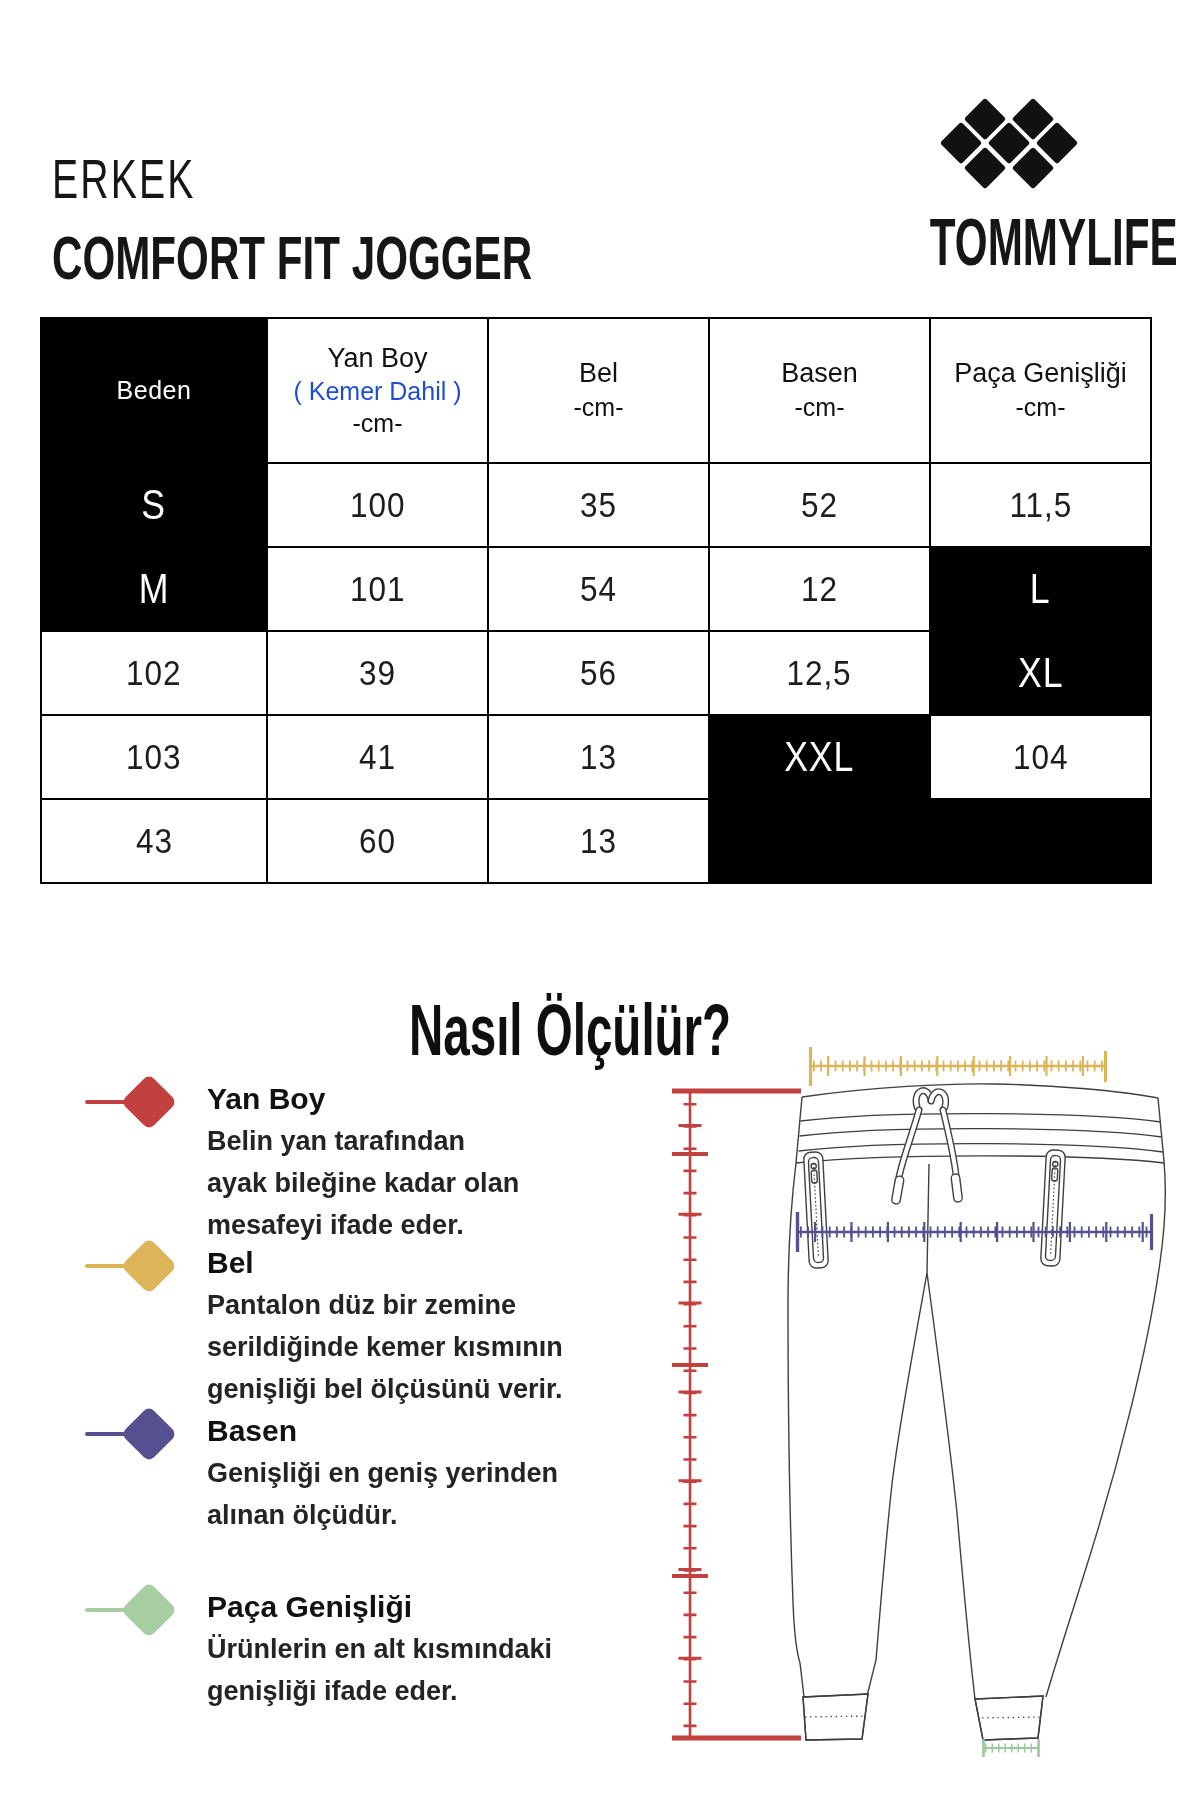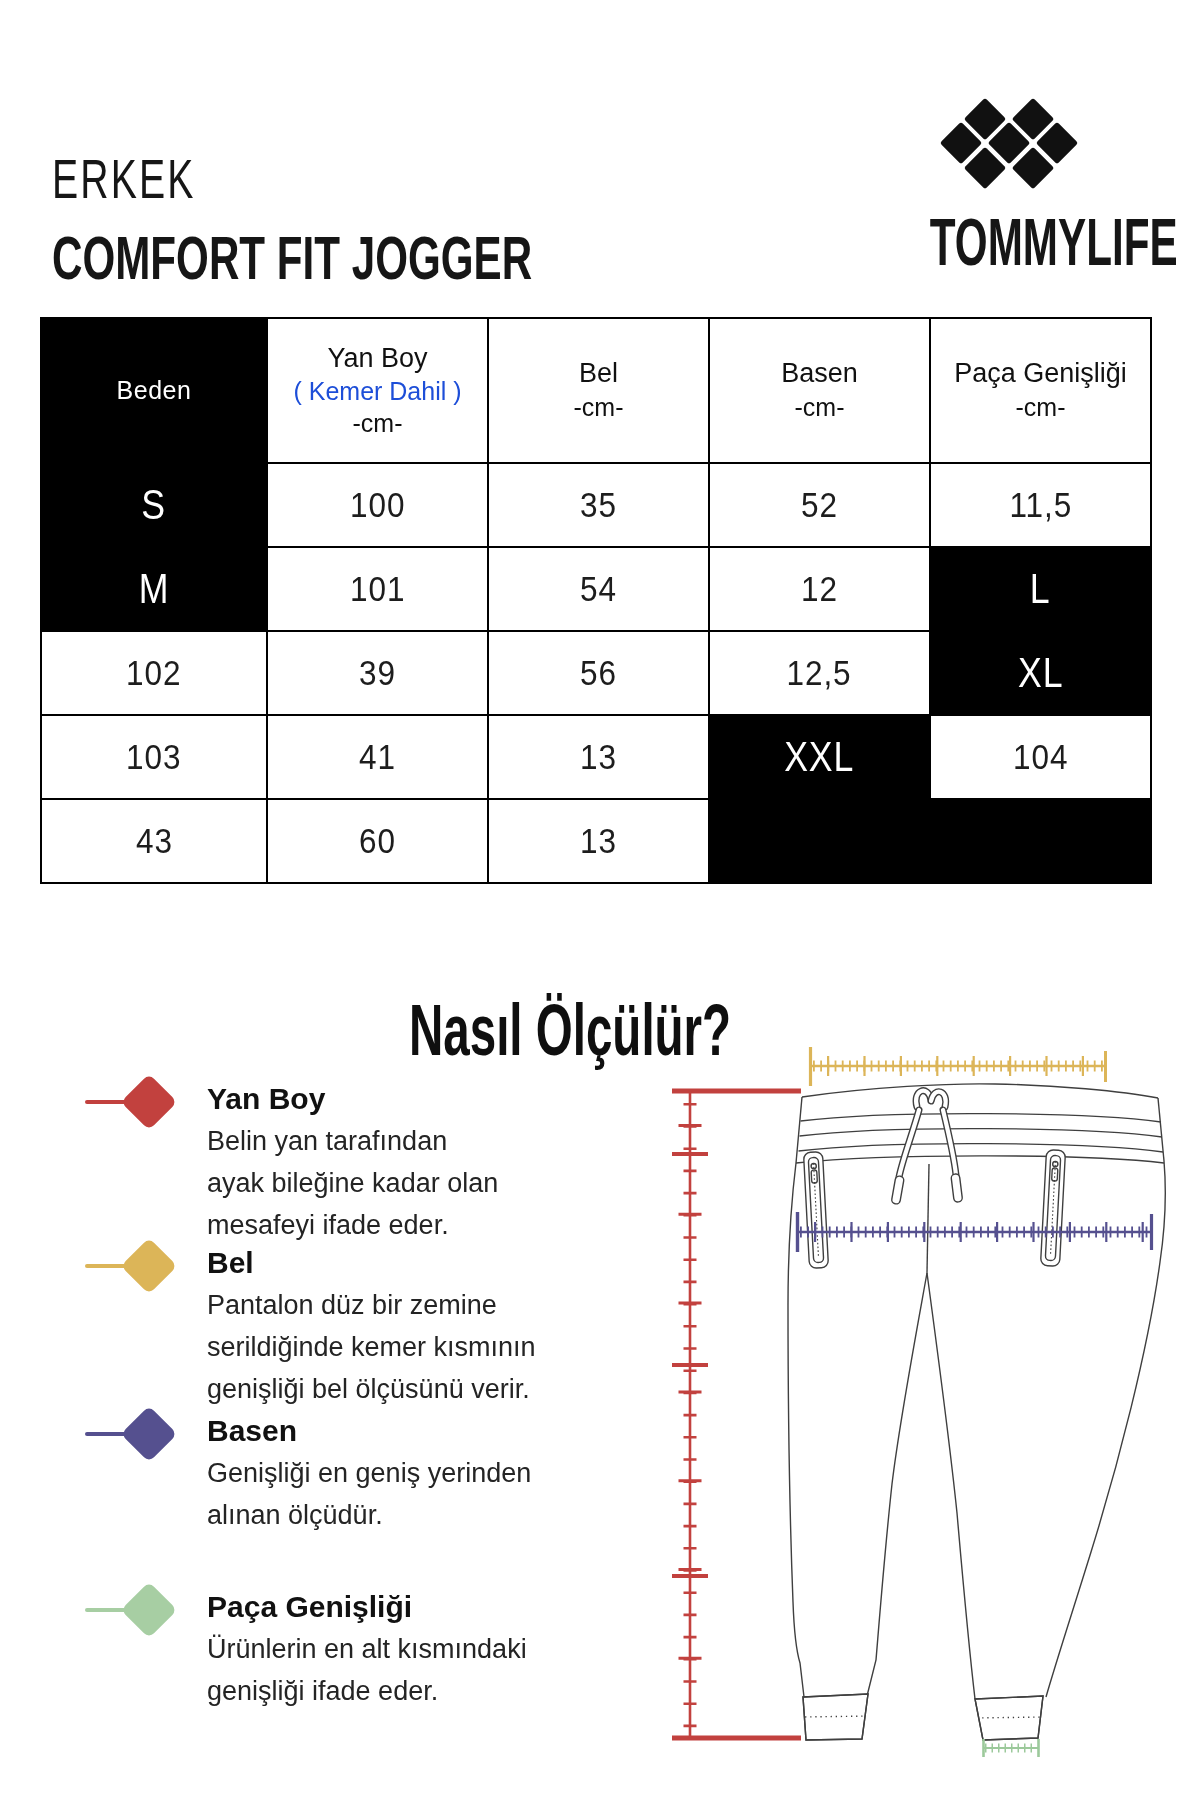--- a/index.html
+++ b/index.html
@@ -34,21 +34,21 @@
                    font-size:72px;font-weight:700;color:#0f0f0f;margin-top:41px;}
   .measure-heading .cond{transform:scaleX(.66);transform-origin:center bottom;}
 
   .legend-item{position:absolute;left:85px;display:flex;align-items:flex-start;}
   .li-0{top:1082px;} .li-1{top:1246px;} .li-2{top:1414px;} .li-3{top:1590px;}
   .marker{display:flex;align-items:center;width:122px;flex:0 0 122px;margin-top:-2px;height:44px;}
   .marker-line{width:52px;height:4px;border-radius:2px;}
   .marker-diamond{width:40px;height:40px;border-radius:7px;transform:rotate(45deg);margin-left:-8px;}
   .legend-text{width:390px;}
   .legend-title{font-size:30px;font-weight:700;color:#111;}
-  .legend-desc{margin-top:5px;font-size:27px;line-height:1.55;color:#242424;white-space:pre-line;}
+  .legend-desc{margin-top:5px;font-size:27px;line-height:1.55;color:#242424;white-space:pre-line;font-weight:bold;}
 
   .diagram-svg{position:absolute;left:555px;top:1030px;}
 
   
   .pants path,.pants polygon,.pants rect,.pants line,.pants circle{stroke:#3f3f3f;stroke-width:1.4;fill:none;}
   .pants .fillw{fill:#fff;}
   .pants .teeth{stroke-width:1.1;}
   .tube-o{stroke:#3f3f3f;stroke-width:7;fill:none;stroke-linecap:round;}
   .tube-i{stroke:#fff;stroke-width:4.2;fill:none;stroke-linecap:round;}
   .aglet{fill:#fff;stroke:#3f3f3f;stroke-width:1.4;}

